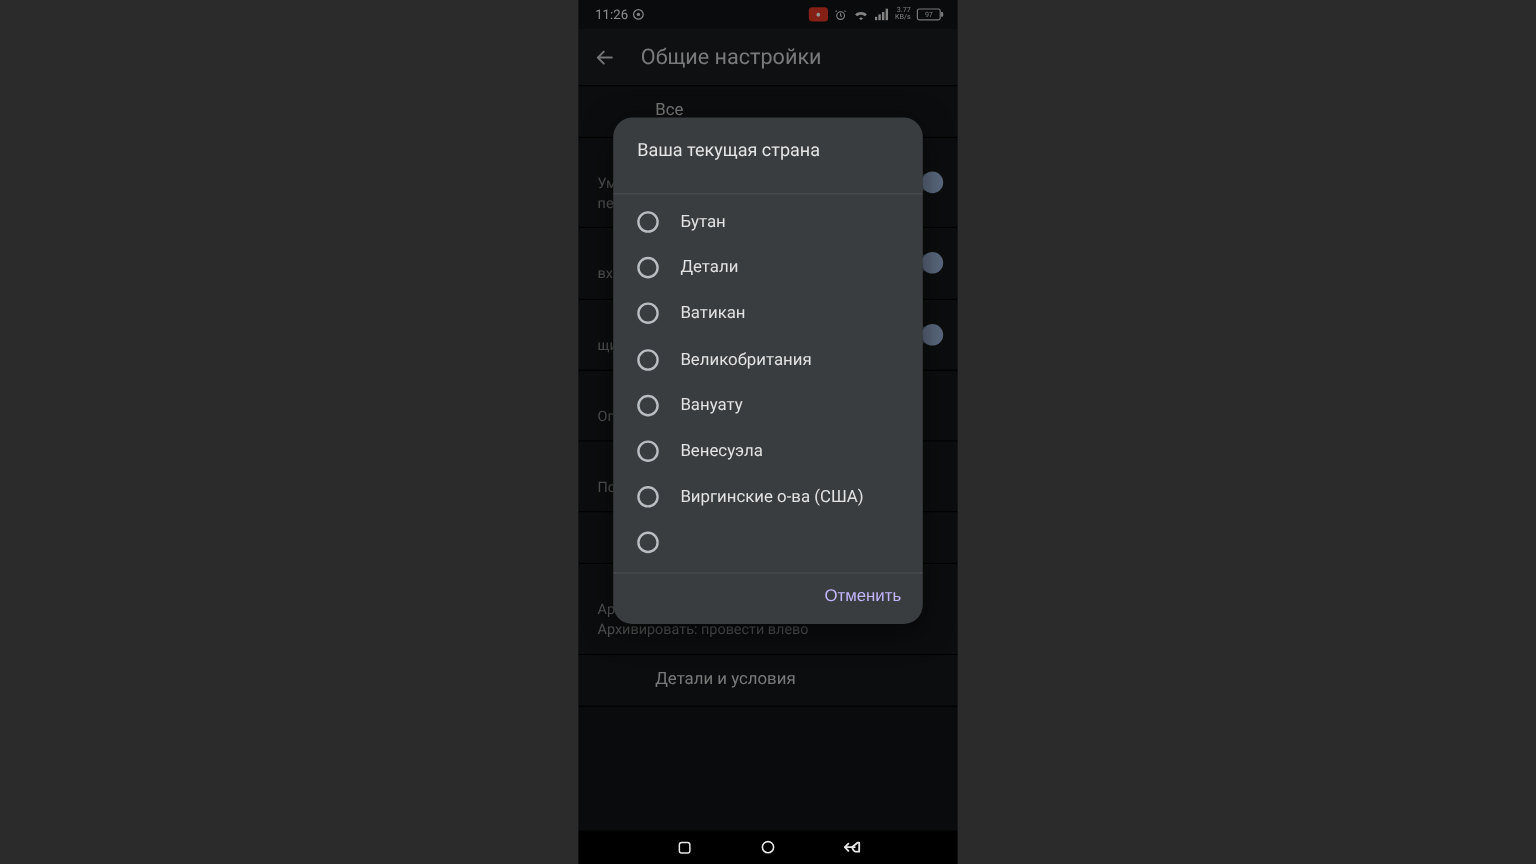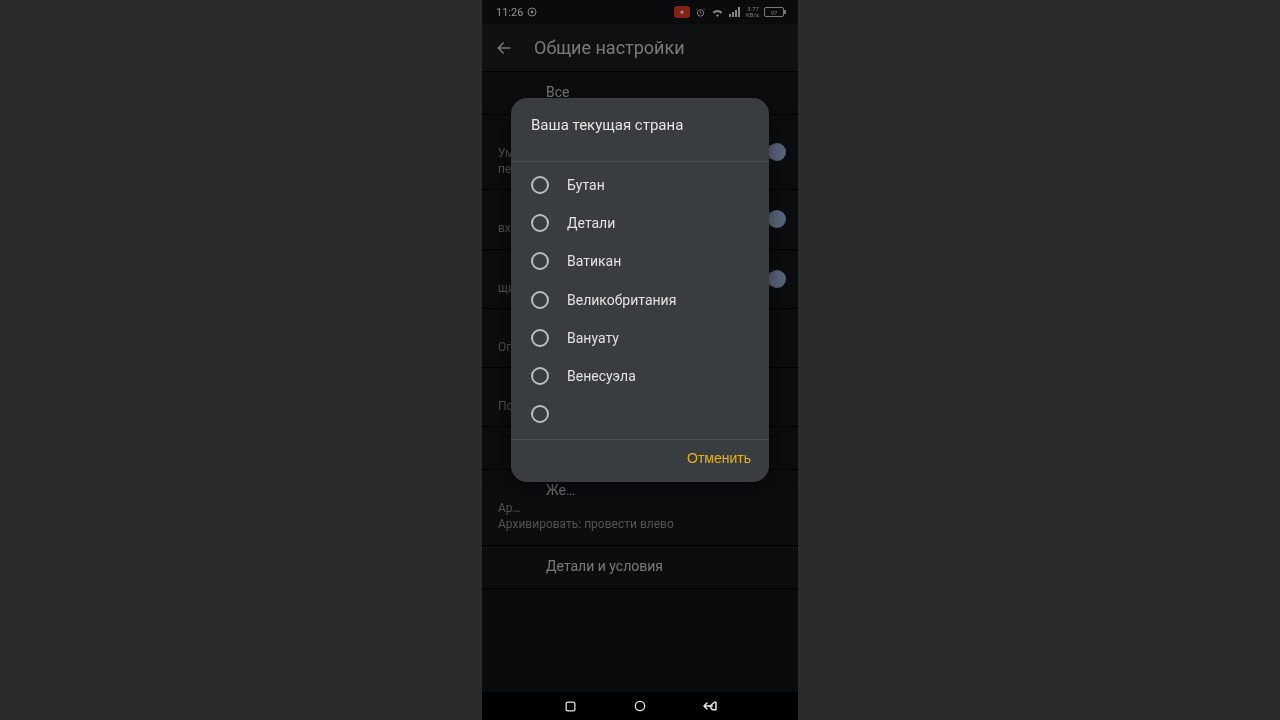--- a/index.html
+++ b/index.html
@@ -110,21 +110,21 @@
   .radio {
     width:18px; height:18px; border:2px solid #b8bdc2; border-radius:50%;
     flex:0 0 auto;
   }
   .dialog-actions {
     display:flex; justify-content:flex-end;
     padding: 10px 18px 16px;
     border-top:1px solid #4a4d4f;
   }
   .dialog-cancel {
-    color:#eab308; font-size:14px; font-weight:500;
+    color:#c4b5fd; font-size:14px; font-weight:500;
     background:none; border:none; cursor:pointer;
   }
 
   
   .navbar {
     position:absolute; left:0; right:0; bottom:0; height:28px;
     background:#000; display:flex; align-items:center; justify-content:center; gap:52px;
   }
   .nav-btn { width:18px; height:18px; display:flex; align-items:center; justify-content:center; }
 
@@ -248,20 +248,24 @@
         <div class="option">
           <span class="radio"></span>
           <span class="label">Вануату</span>
         </div>
         <div class="option">
           <span class="radio"></span>
           <span class="label">Венесуэла</span>
         </div>
         <div class="option">
           <span class="radio"></span>
+          <span class="label">Виргинские о-ва (США)</span>
+        </div>
+        <div class="option">
+          <span class="radio"></span>
         </div>
       </div>
     <div class="dialog-actions">
       <button class="dialog-cancel">Отменить</button>
     </div>
   </div>
 
   <div class="navbar">
     <span class="nav-btn">
       <svg width="15" height="15" viewBox="0 0 24 24" fill="none" stroke="#e6e6e6" stroke-width="2">

